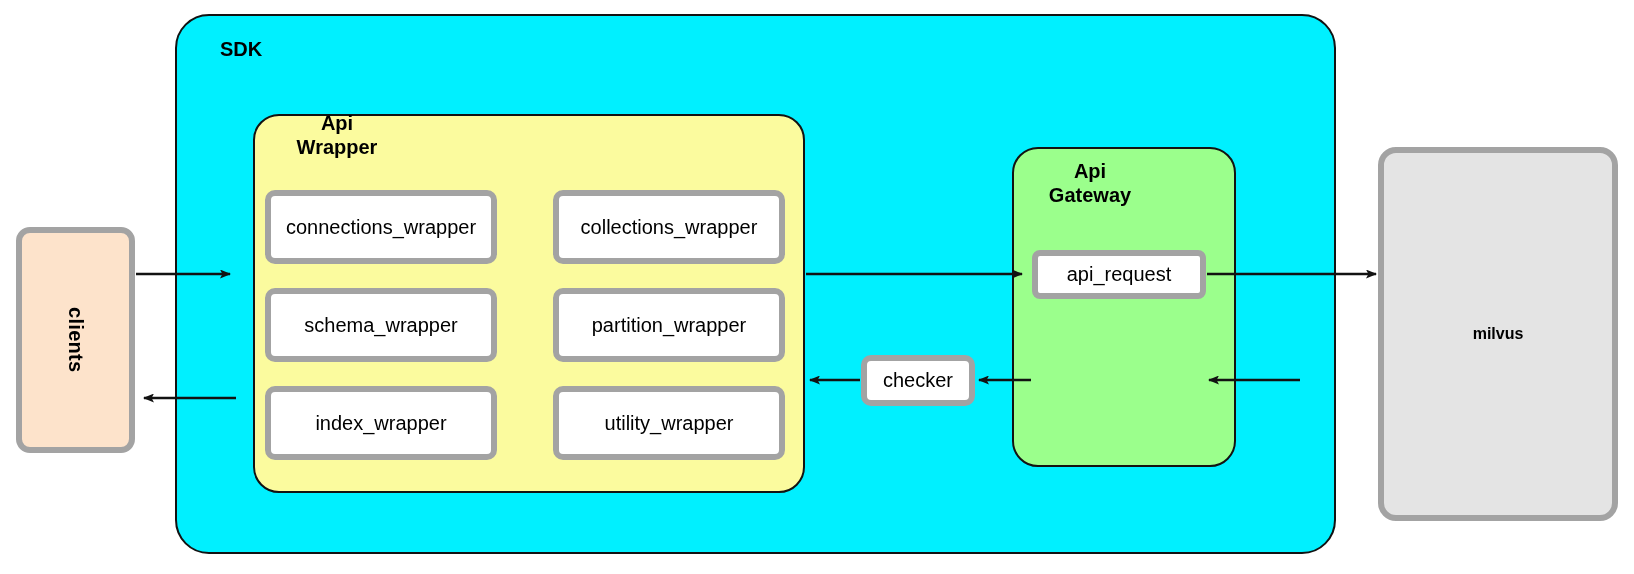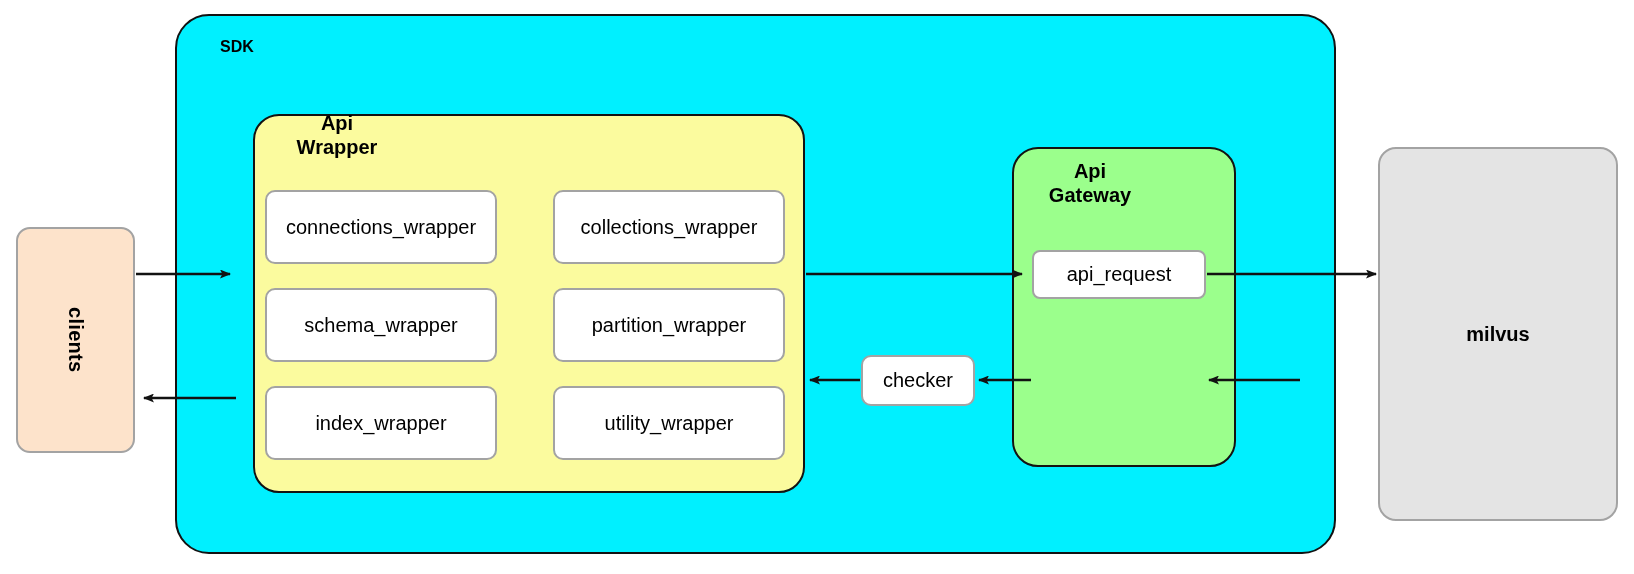--- a/index.html
+++ b/index.html
@@ -51,40 +51,40 @@
   
   .container-label {
     position: absolute;
     font-weight: bold;
     color: #000000;
     line-height: 1.18;
     white-space: pre-line;
   }
   .label-sdk {
     left: 220px; top: 38px;
-    font-size: 16px;
+    font-size: 20px;
   }
   .label-apiwrapper {
     left: 262px; top: 112px;
     font-size: 20px;
     width: 150px;
     text-align: center;
   }
   .label-apigateway {
     left: 1020px; top: 160px;
     font-size: 20px;
     width: 140px;
     text-align: center;
   }
 
   
   .node {
     position: absolute;
     box-sizing: border-box;
-    border: 2px solid #a3a3a3;
+    border: 6px solid #a3a3a3;
     background: #ffffff;
     border-radius: 10px;
     display: flex;
     align-items: center;
     justify-content: center;
     font-size: 20px;
     color: #000000;
     text-align: center;
   }
 
@@ -117,21 +117,21 @@
     font-weight: bold;
     letter-spacing: 0.3px;
   }
 
   .milvus-node {
     left: 1378px; top: 147px;
     width: 240px; height: 374px;
     background: #e4e4e4;
     border-radius: 18px;
     font-weight: bold;
-    font-size: 20px;
+    font-size: 16px;
   }
 
   
   .arrow-layer {
     position: absolute;
     left: 0; top: 0;
     width: 1634px;
     height: 574px;
     pointer-events: none;
   }

